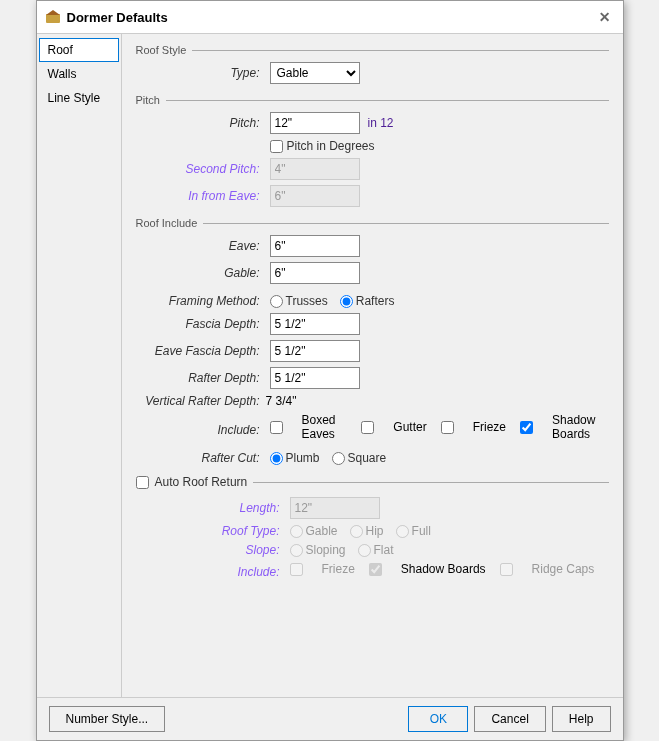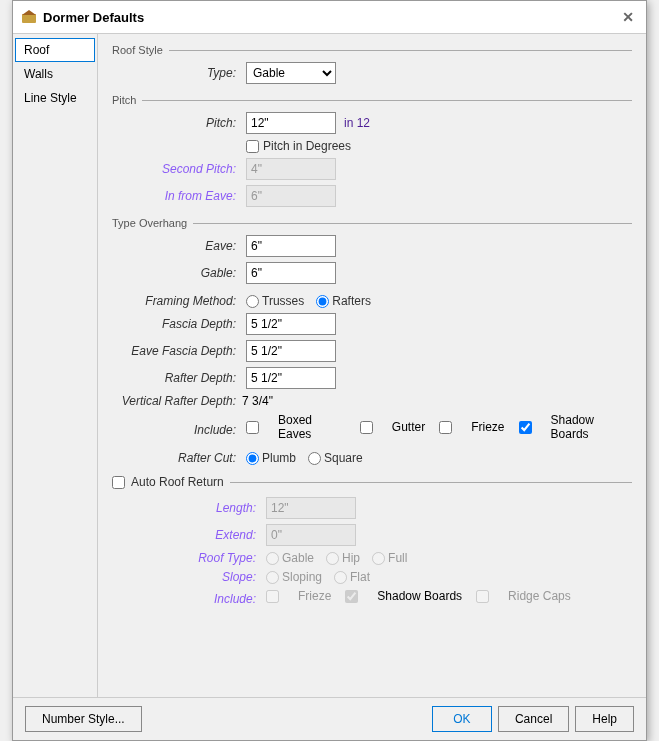--- a/index.html
+++ b/index.html
@@ -8,21 +8,21 @@
       font-size: 12px;
       background: #f0f0f0;
       display: flex;
       justify-content: center;
       align-items: center;
       width: 659px;
       height: 741px;
       overflow: hidden;
     }
     .dialog {
-      width: 635px;
+      width: 588px;
       height: 741px;
       background: #f0f0f0;
       border: 1px solid #999;
       box-shadow: 2px 2px 8px rgba(0,0,0,0.3);
       display: flex;
       flex-direction: column;
     }
     .title-bar {
       background: #fff;
       border-bottom: 1px solid #ccc;
@@ -297,21 +297,21 @@
           <input type="text" class="text-input text-input-disabled" value="4&quot;" disabled="" style="">
         </div>
         <div class="field-row">
           <span class="field-label field-label-disabled">In from Eave:</span>
           <input type="text" class="text-input text-input-disabled" value="6&quot;" disabled="" style="">
         </div>
       </div>
 
       <div class="section-group">
         <div class="section-label">
-          <span>Type Overhang</span>
+          <span>Roof Include</span>
         </div>
         <div class="field-row">
           <span class="field-label">Eave:</span>
           <input type="text" class="text-input" value="6&quot;" style="">
         </div>
         <div class="field-row">
           <span class="field-label">Gable:</span>
           <input type="text" class="text-input" value="6&quot;" style="">
         </div>
       </div>
@@ -385,24 +385,20 @@
       <div class="section-group">
         <div class="auto-roof-row">
           <input type="checkbox" style="">
           <span class="auto-roof-label">Auto Roof Return</span>
           <div class="auto-roof-line"></div>
         </div>
         <div class="indent">
           <div class="field-row">
             <span class="field-label field-label-disabled">Length:</span>
             <input type="text" class="text-input text-input-disabled" value="12&quot;" disabled="" style="">
-          </div>
-          <div class="field-row">
-            <span class="field-label field-label-disabled">Extend:</span>
-            <input type="text" class="text-input text-input-disabled" value="0&quot;" disabled="" style="">
           </div>
           <div class="field-row">
             <span class="field-label field-label-disabled">Roof Type:</span>
             <div class="radio-group">
               <label class="radio-item radio-item-disabled">
                 <input type="radio" name="auto_roof_type" disabled="" style="">
                 <span>Gable</span>
               </label>
               <label class="radio-item radio-item-disabled">
                 <input type="radio" name="auto_roof_type" disabled="" style="">

